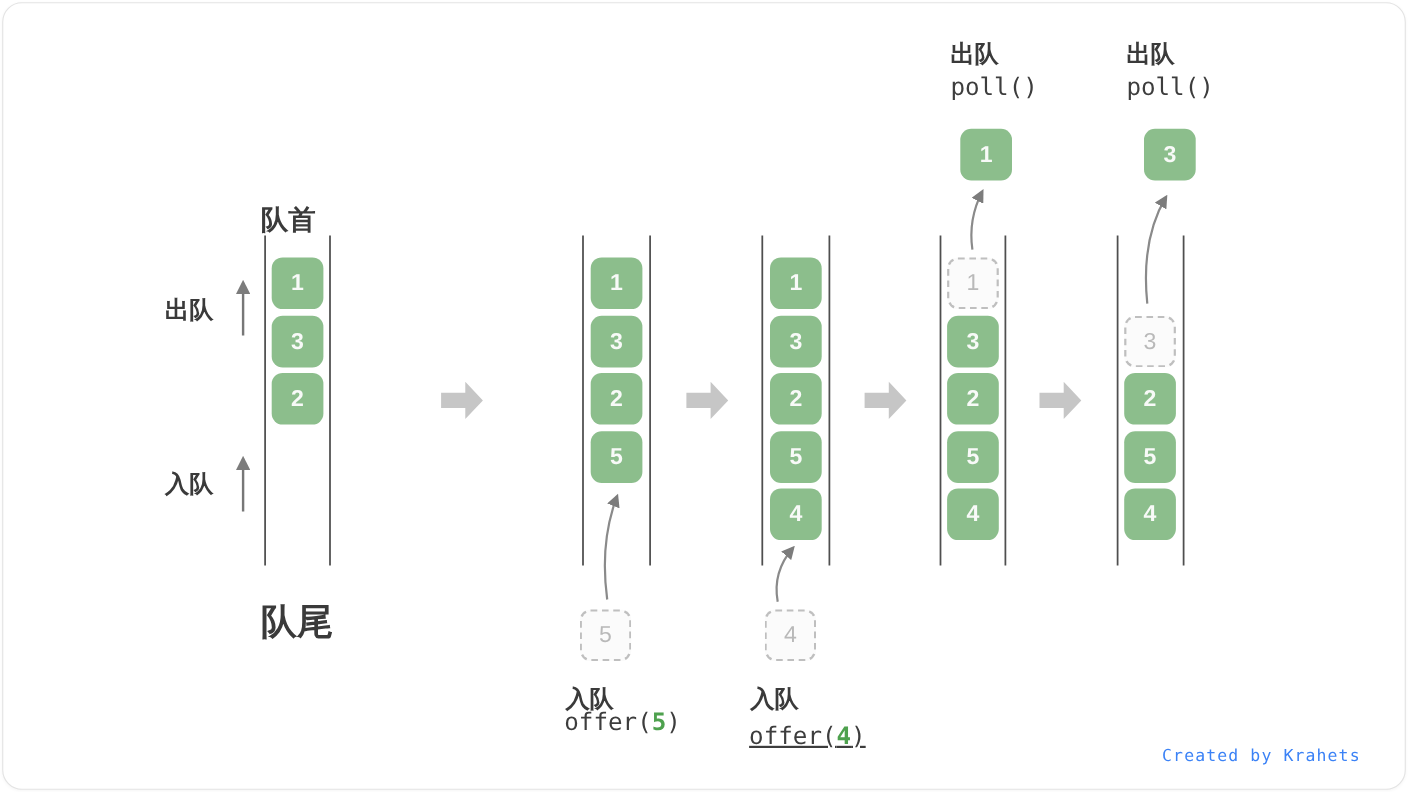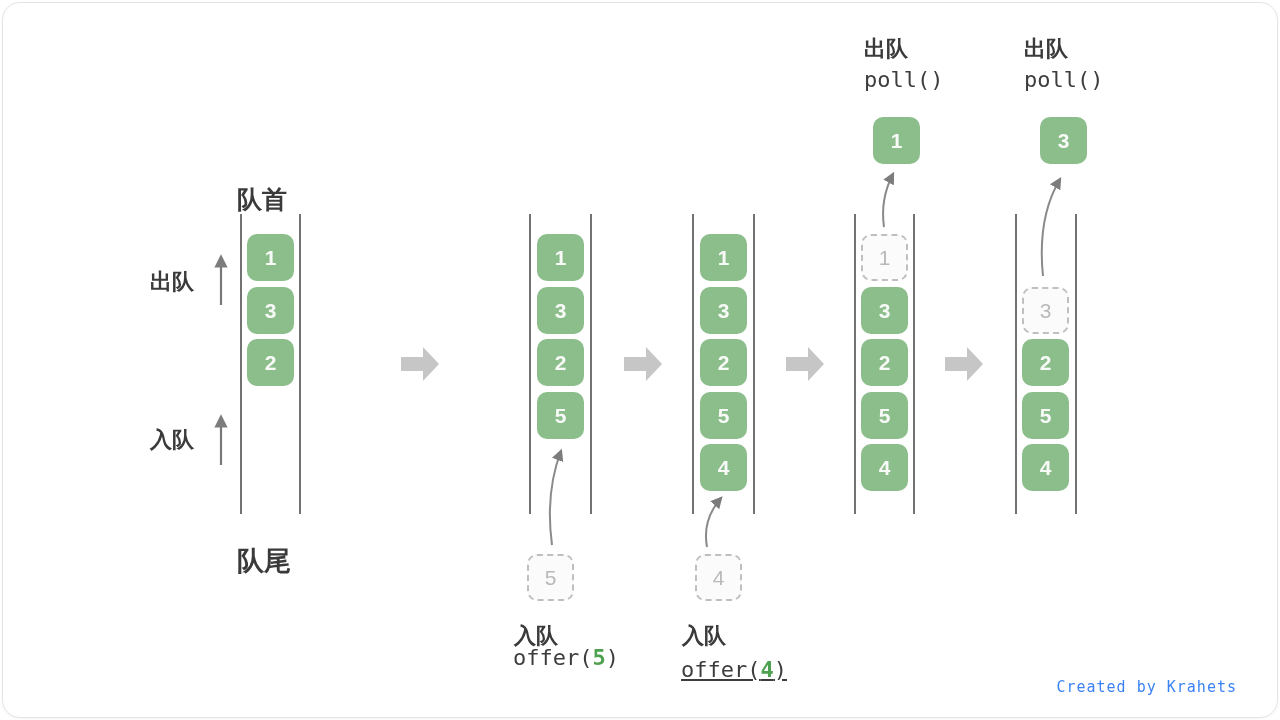--- a/index.html
+++ b/index.html
@@ -17,21 +17,21 @@
     position:absolute; left:169px; top:45px; width:193px; height:56px;
     background:#e4e4e4; border-radius:10px;
     display:flex; align-items:center; justify-content:center; gap:12px;
   }
   .badge .zh-part { font-size:27px; font-weight:700; color:#3a3a3a; }
   .badge .en-part { font-family:"DejaVu Sans Mono", monospace; font-size:25px; color:#3a3a3a; }
 
   
   .zh-label { position:absolute; font-weight:700; color:#3a3a3a; white-space:nowrap; }
   .lbl-front  { left:234px; top:156px; font-size:25px;margin-top:24px; }
-  .lbl-rear   { left:234px; top:540px; font-size:27px;text-align:center; }
+  .lbl-rear   { left:234px; top:540px; font-size:33px;text-align:center; }
   .lbl-deq    { left:147px; top:264px; font-size:22px; }
   .lbl-enq    { left:147px; top:422px; font-size:22px; }
 
   
   .op-zh   { position:absolute; font-weight:700; font-size:22px; color:#3a3a3a; white-space:nowrap; }
   .op-code { position:absolute; font-family:"DejaVu Sans Mono", monospace; font-size:22px; color:#3d3d3d; white-space:nowrap; }
   .op-code .arg { color:#4ea14e; font-weight:700; }
 
   
   .cell {

